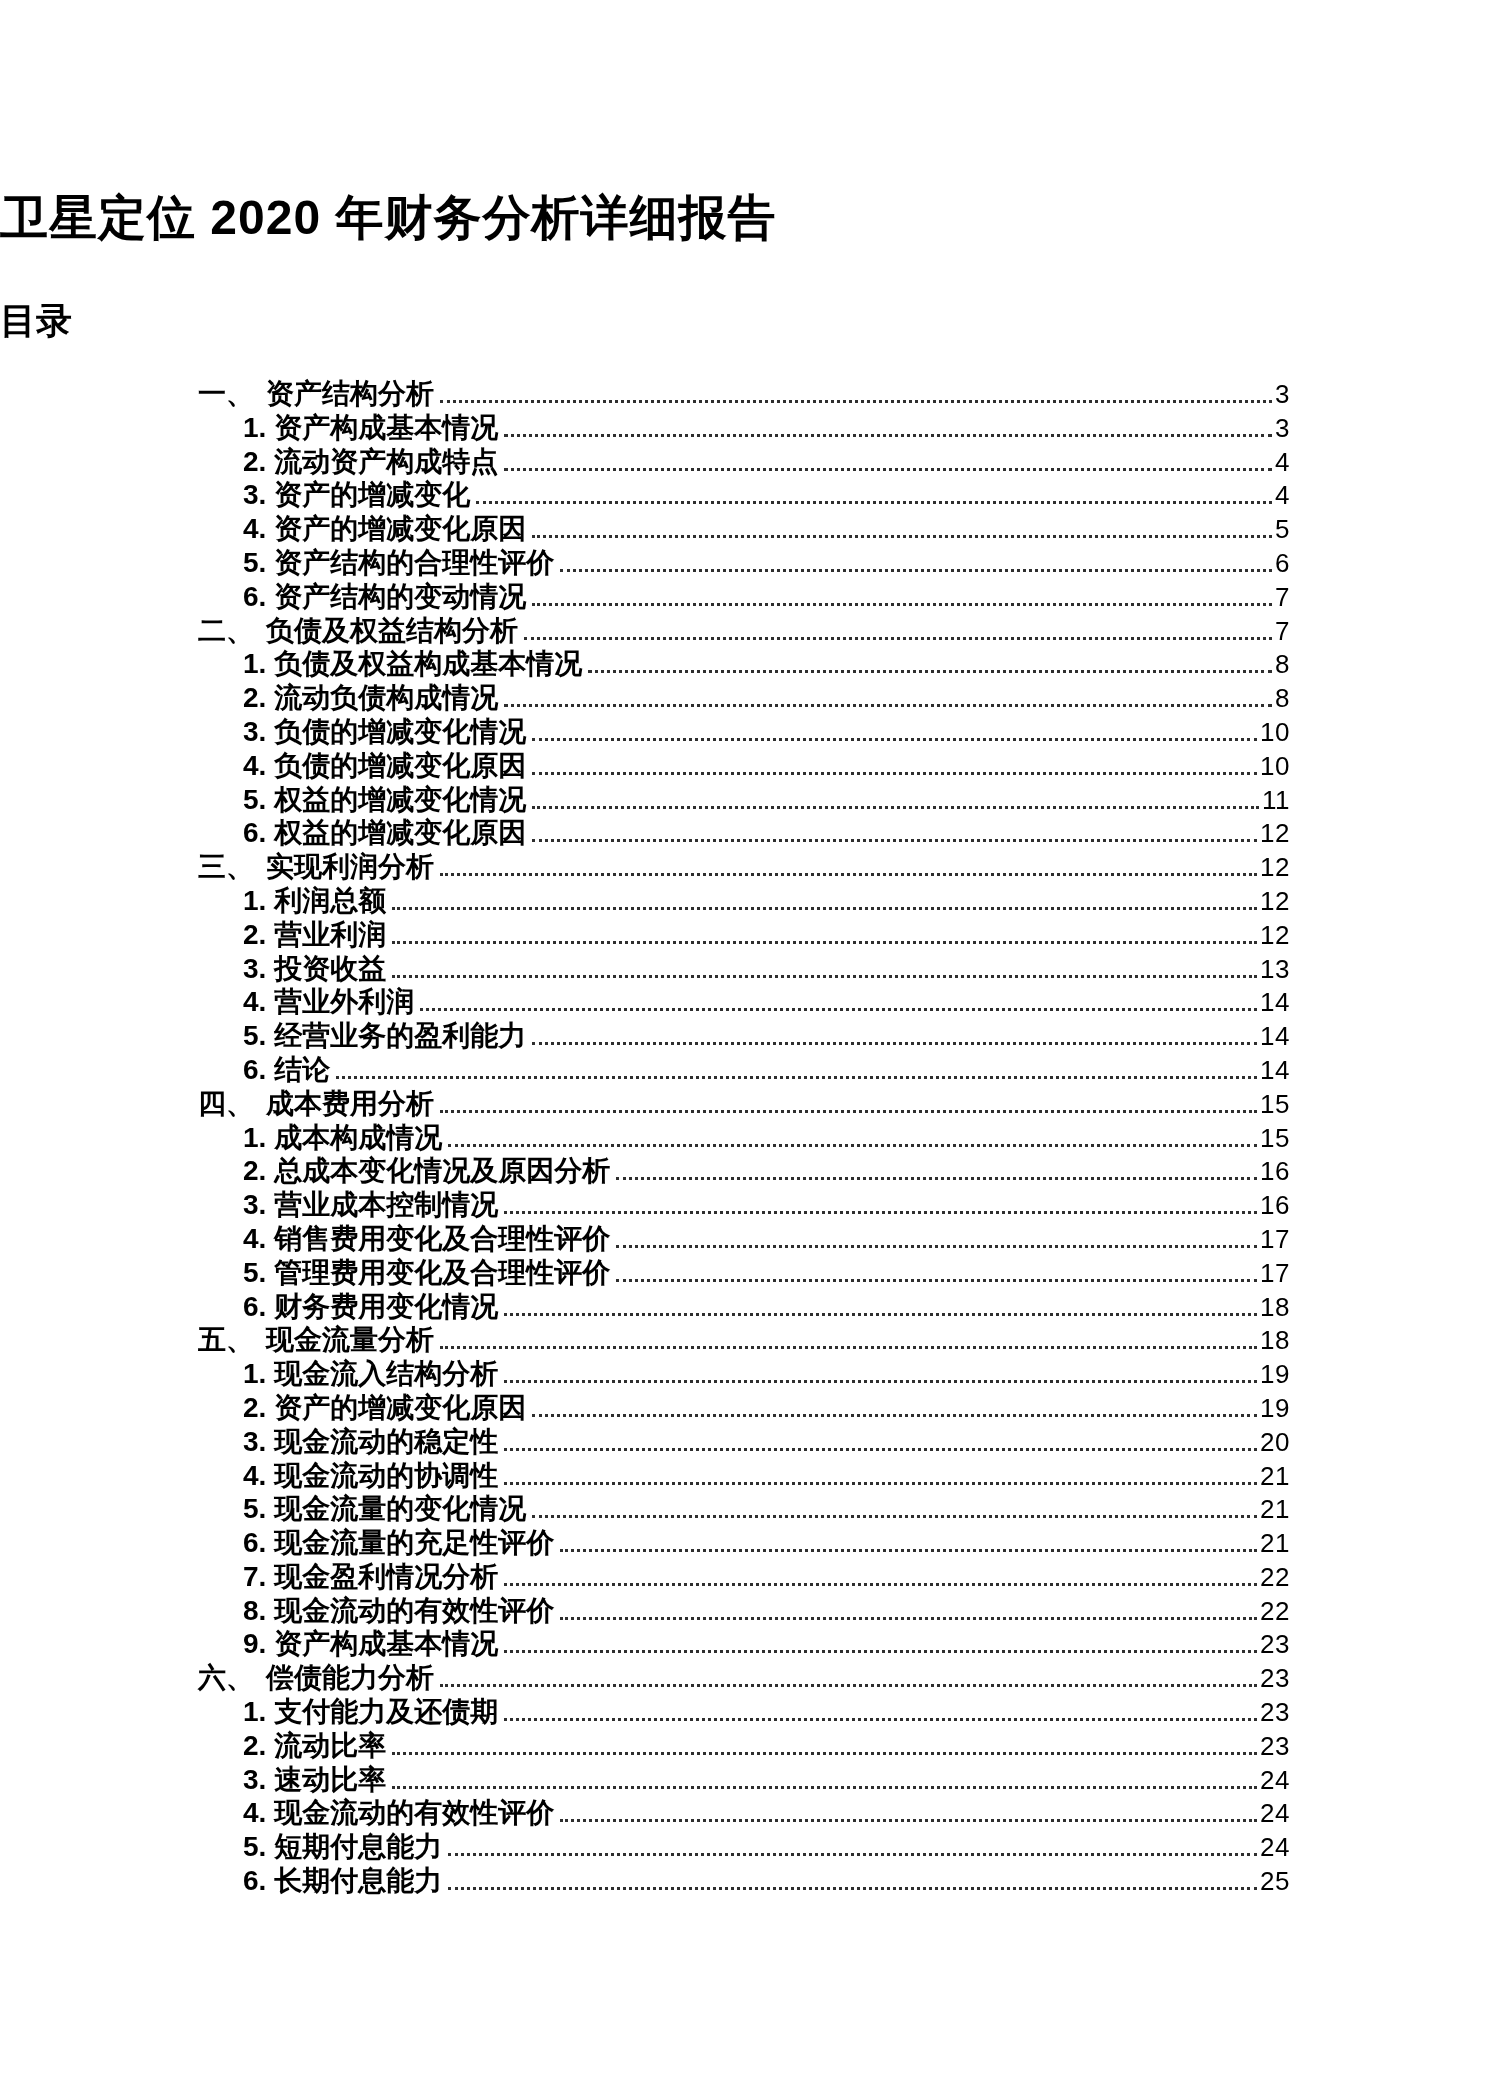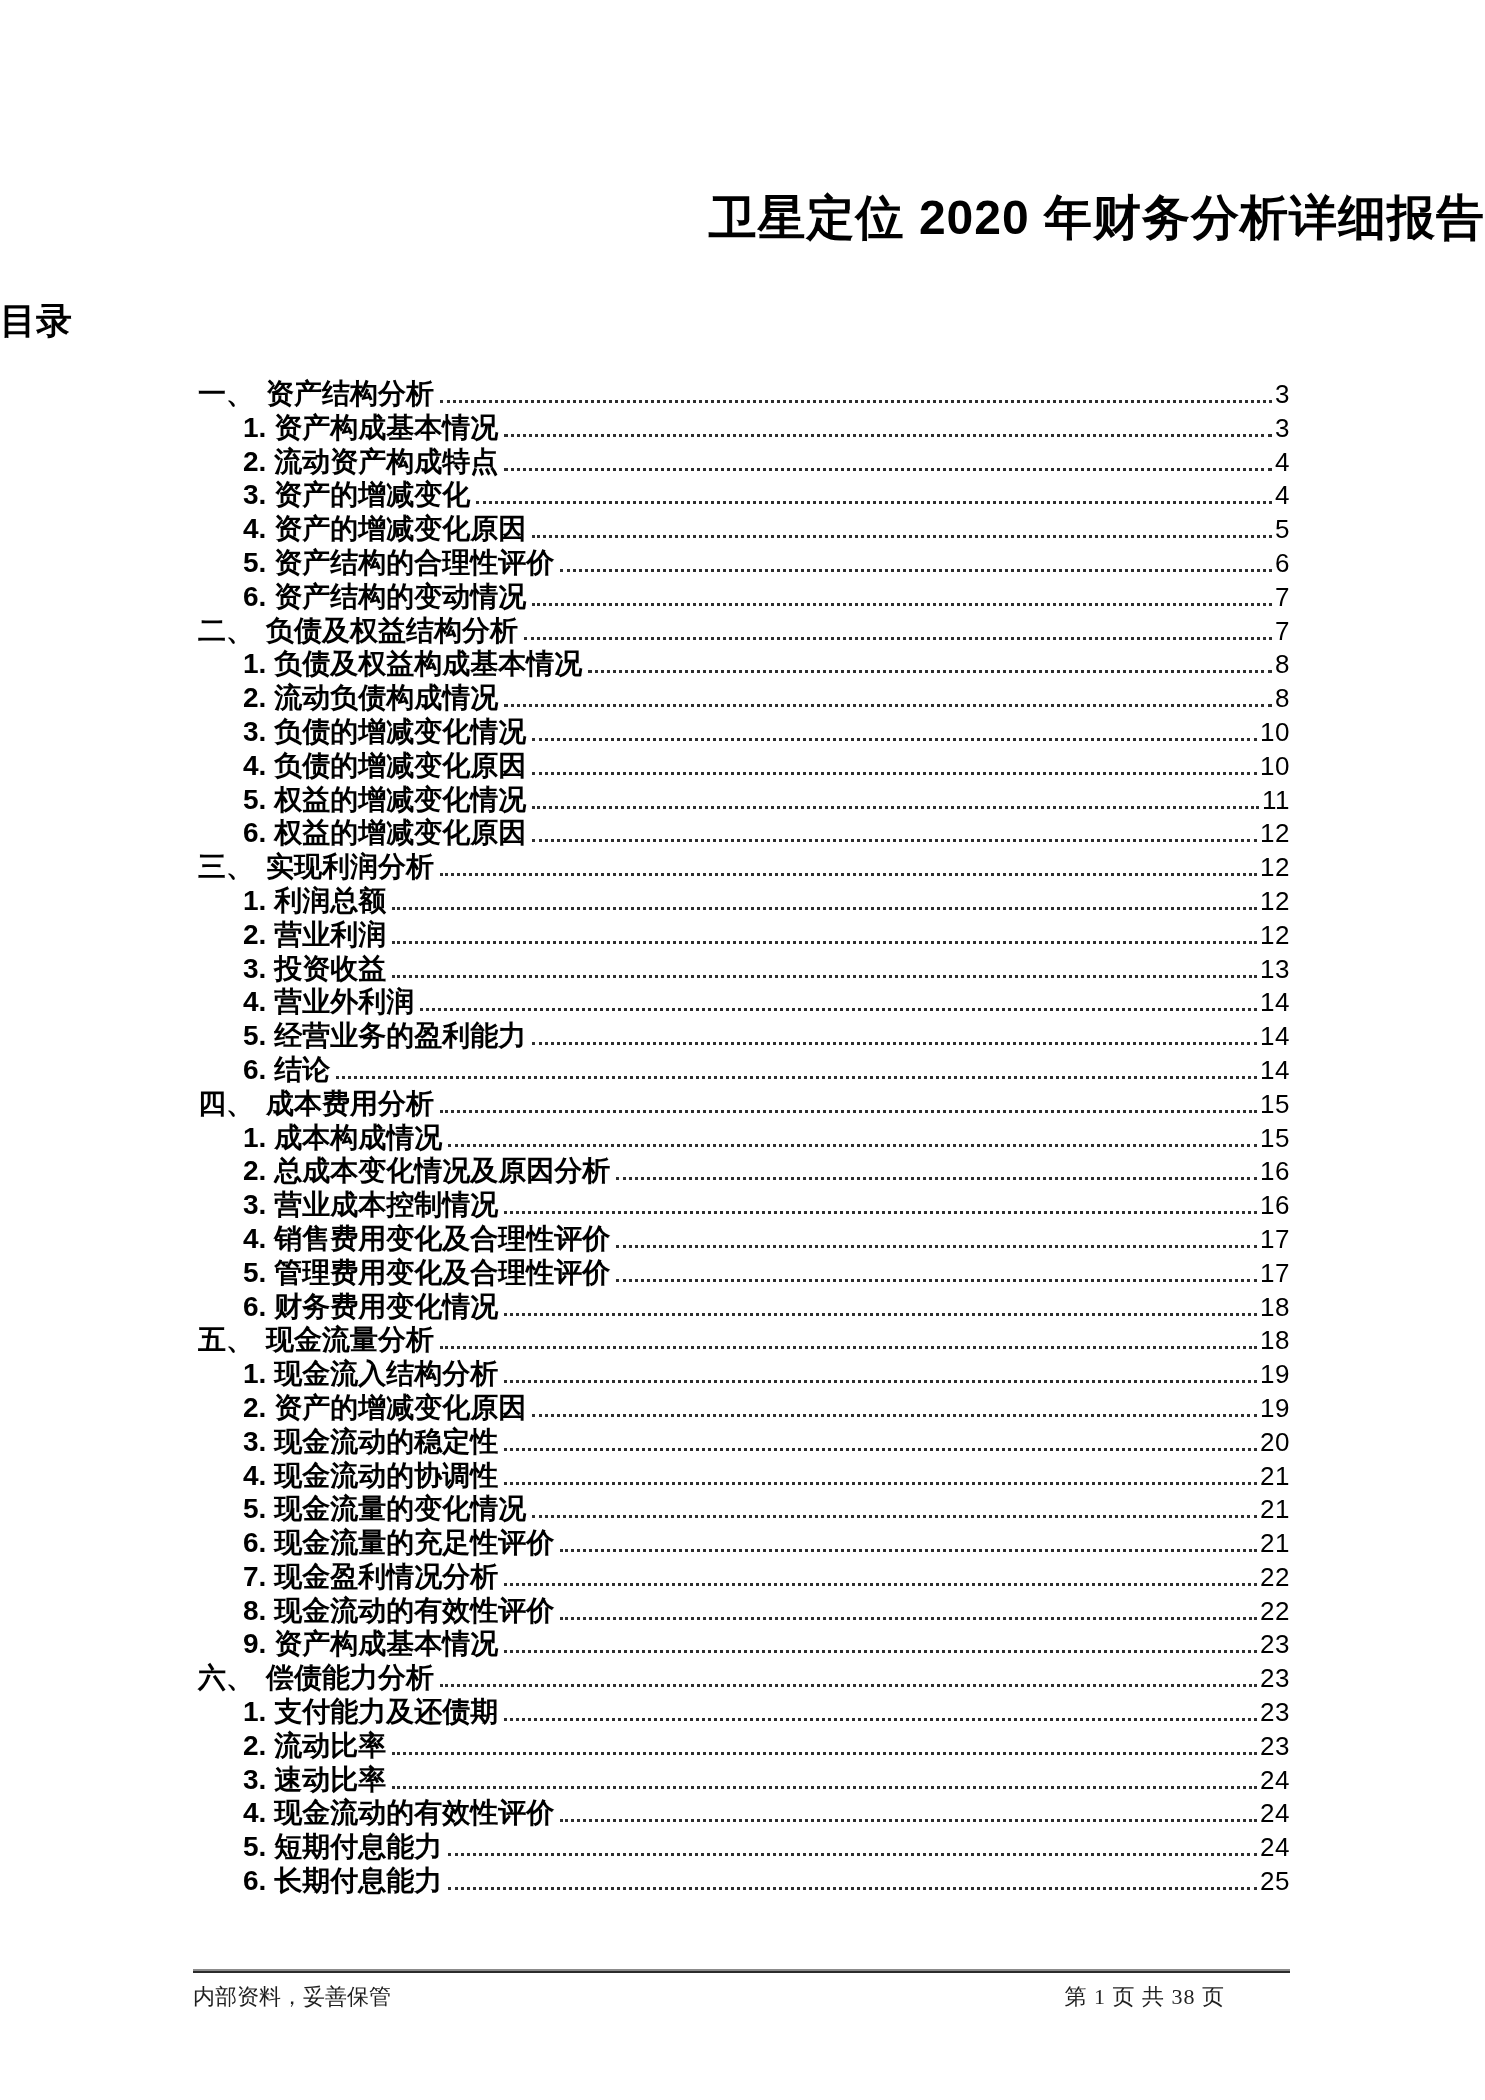--- a/index.html
+++ b/index.html
@@ -19,21 +19,21 @@
     position: absolute;
     inset: 0;
     background: #ffffff;
   }
   .doc-title {
     position: absolute;
     top: 186px;
     left: 0;
     width: 100%;
     margin: 0;
-    text-align: right;
+    text-align: left;
     font-size: 48px;
     font-weight: bold;
     letter-spacing: 1px;
     white-space: nowrap;
   }
   .toc-heading {
     position: absolute;
     top: 297px;
     left: 0;
     width: 100%;
@@ -385,22 +385,14 @@
         <span class="toc-page">24</span>
       </div>
       <div class="toc-row lvl2">
         <span class="toc-num">6.</span>
         <span class="toc-text">长期付息能力</span>
         <span class="toc-dots"></span>
         <span class="toc-page">25</span>
       </div>
     </nav>
 
-  <footer class="footer">
-    <div class="footer-rule-top"></div>
-    <div class="footer-rule-bottom"></div>
-    <div class="footer-row">
-      <span class="footer-note">内部资料，妥善保管</span>
-      <span class="footer-page">第 1 页 共 38 页</span>
-    </div>
-  </footer>
 
 </div>
 
 </body></html>

